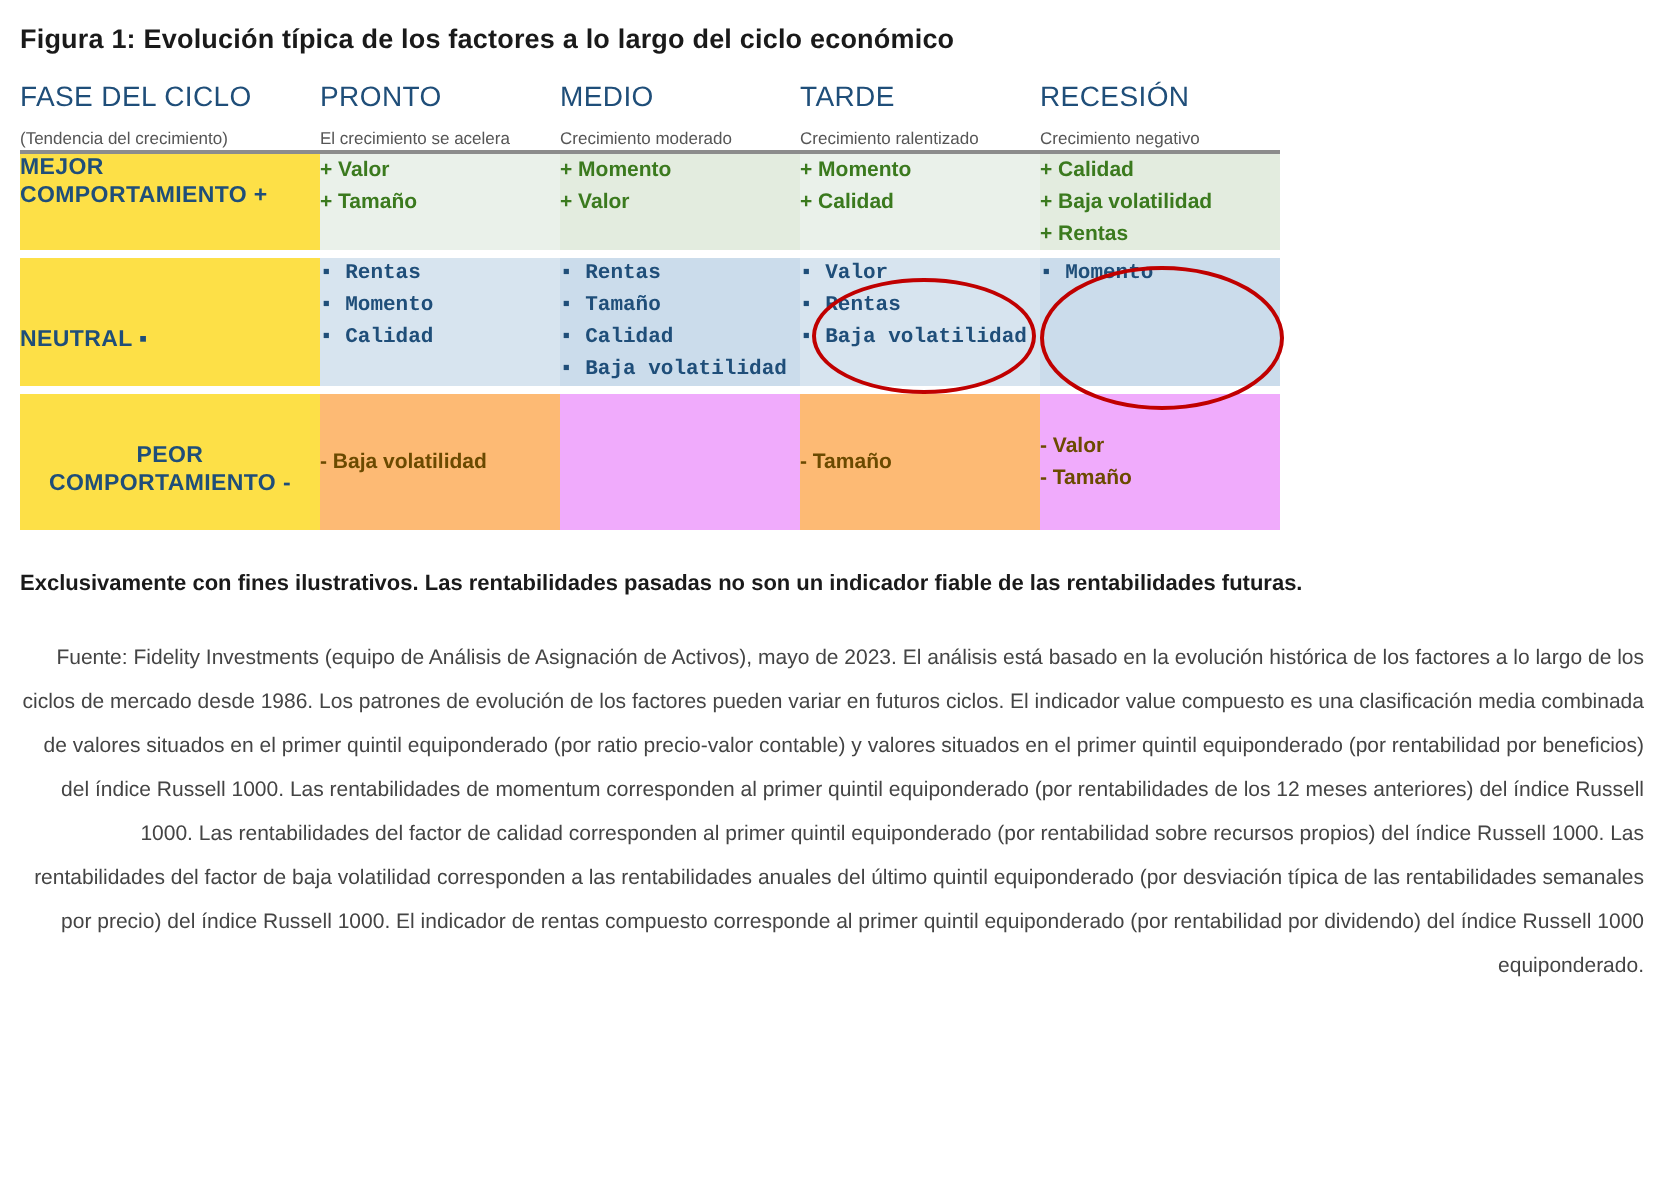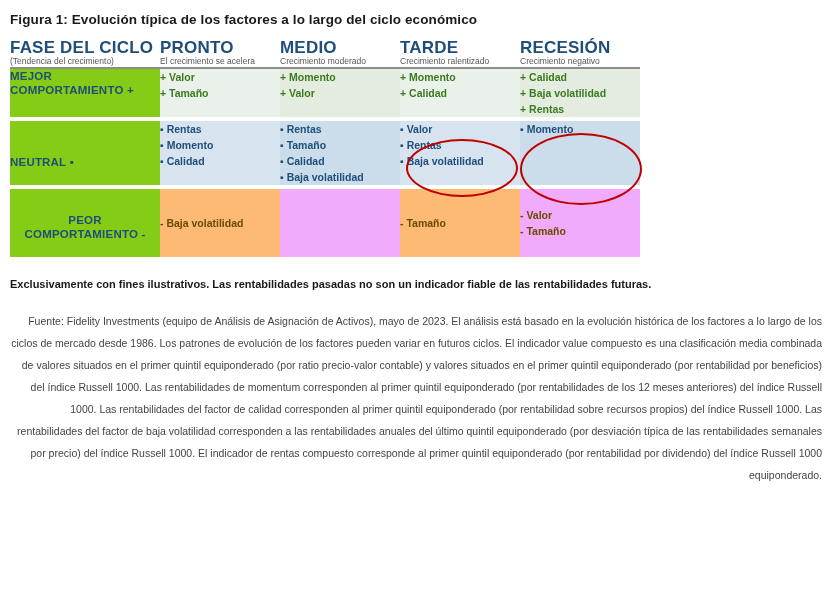--- a/index.html
+++ b/index.html
@@ -52,57 +52,57 @@
     vertical-align: top;
   }
   .col-label { width: 150px; }
   .col-cycle { width: 120px; }
   
   .hdr-cell {
     padding: 4px 8px 10px 8px;
     vertical-align: top;
   }
   .hdr-title {
-    font-size: 17px;
-    font-weight: bold;
+    font-size: 14px;
+    font-weight: normal;
     color: #1f4e79;
     letter-spacing: 0.2px;
     line-height: 14px;
   }
   .hdr-sub {
     font-size: 8.5px;
     color: #555555;
     line-height: 12px;
-    margin-top: 0;
+    margin-top: 8px;
   }
   .hdr-underline td {
     border-bottom: 2px solid #8c8c8c;
     height: 0;
     font-size: 0;
     line-height: 0;
   }
   
   .rowlabel {
     padding: 14px 8px 8px 8px;
     font-size: 11.5px;
     font-weight: bold;
     color: #1f4e79;
     line-height: 14px;
     letter-spacing: 0.2px;
-    background: #84cc16;
+    background: #fde047;
   }
   .cell {
     padding: 10px 9px 10px 9px;
     font-size: 10.5px;
     line-height: 16px;
   }
   .cell .item { white-space: nowrap; }
   .r-best { background: #eaf1ea; }
   .r-best .item { color: #3b7a1e; font-weight: bold; }
-  .r-neutral { background: #d7e4ef; }
+  .r-neutral { background: #d7e4ef; font-family: Liberation Mono, monospace; }
   .r-neutral .item { color: #1f4e79; font-weight: bold; }
   .r-worst { background: #fdba74; }
   .r-worst .item { color: #6b4a00; font-weight: bold; }
   .r-best.alt { background: #e3ecdf; }
   .r-neutral.alt { background: #cbdceb; }
   .r-worst.alt { background: #f0abfc; }
   .spacer-row td { height: 4px; font-size: 0; line-height: 0; background: #ffffff; }
   
   .ellipse {
     position: absolute;

